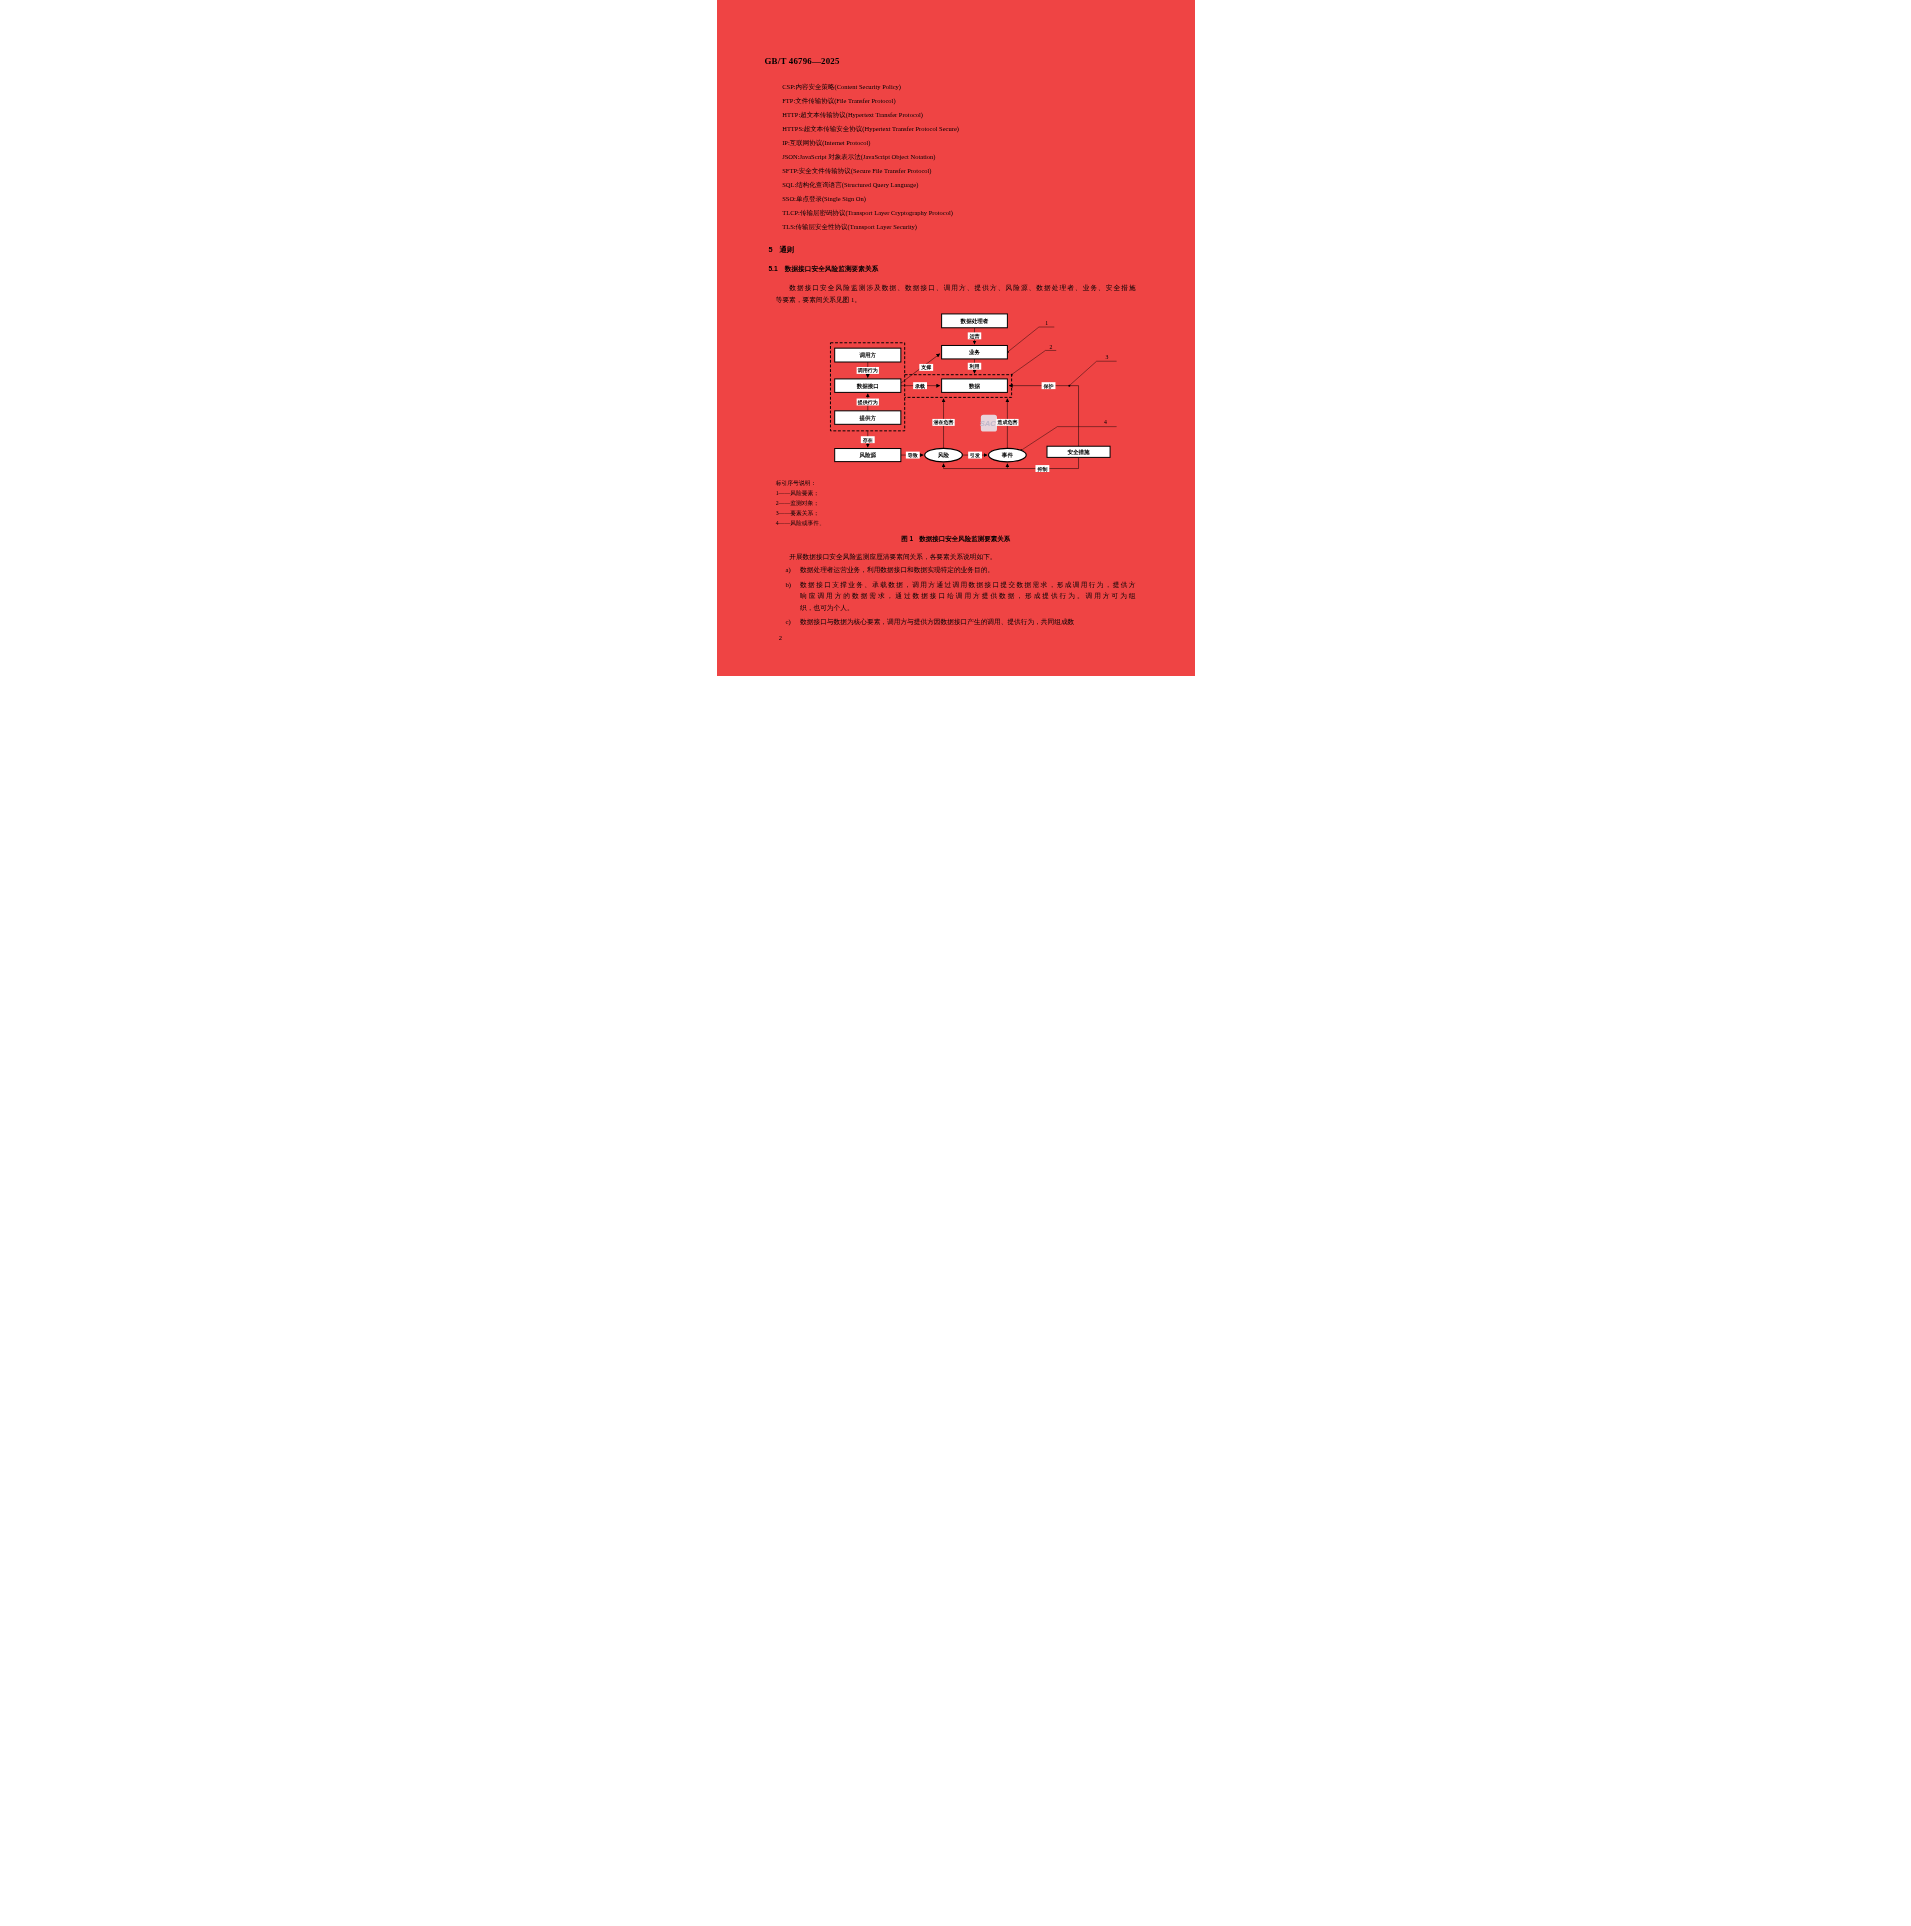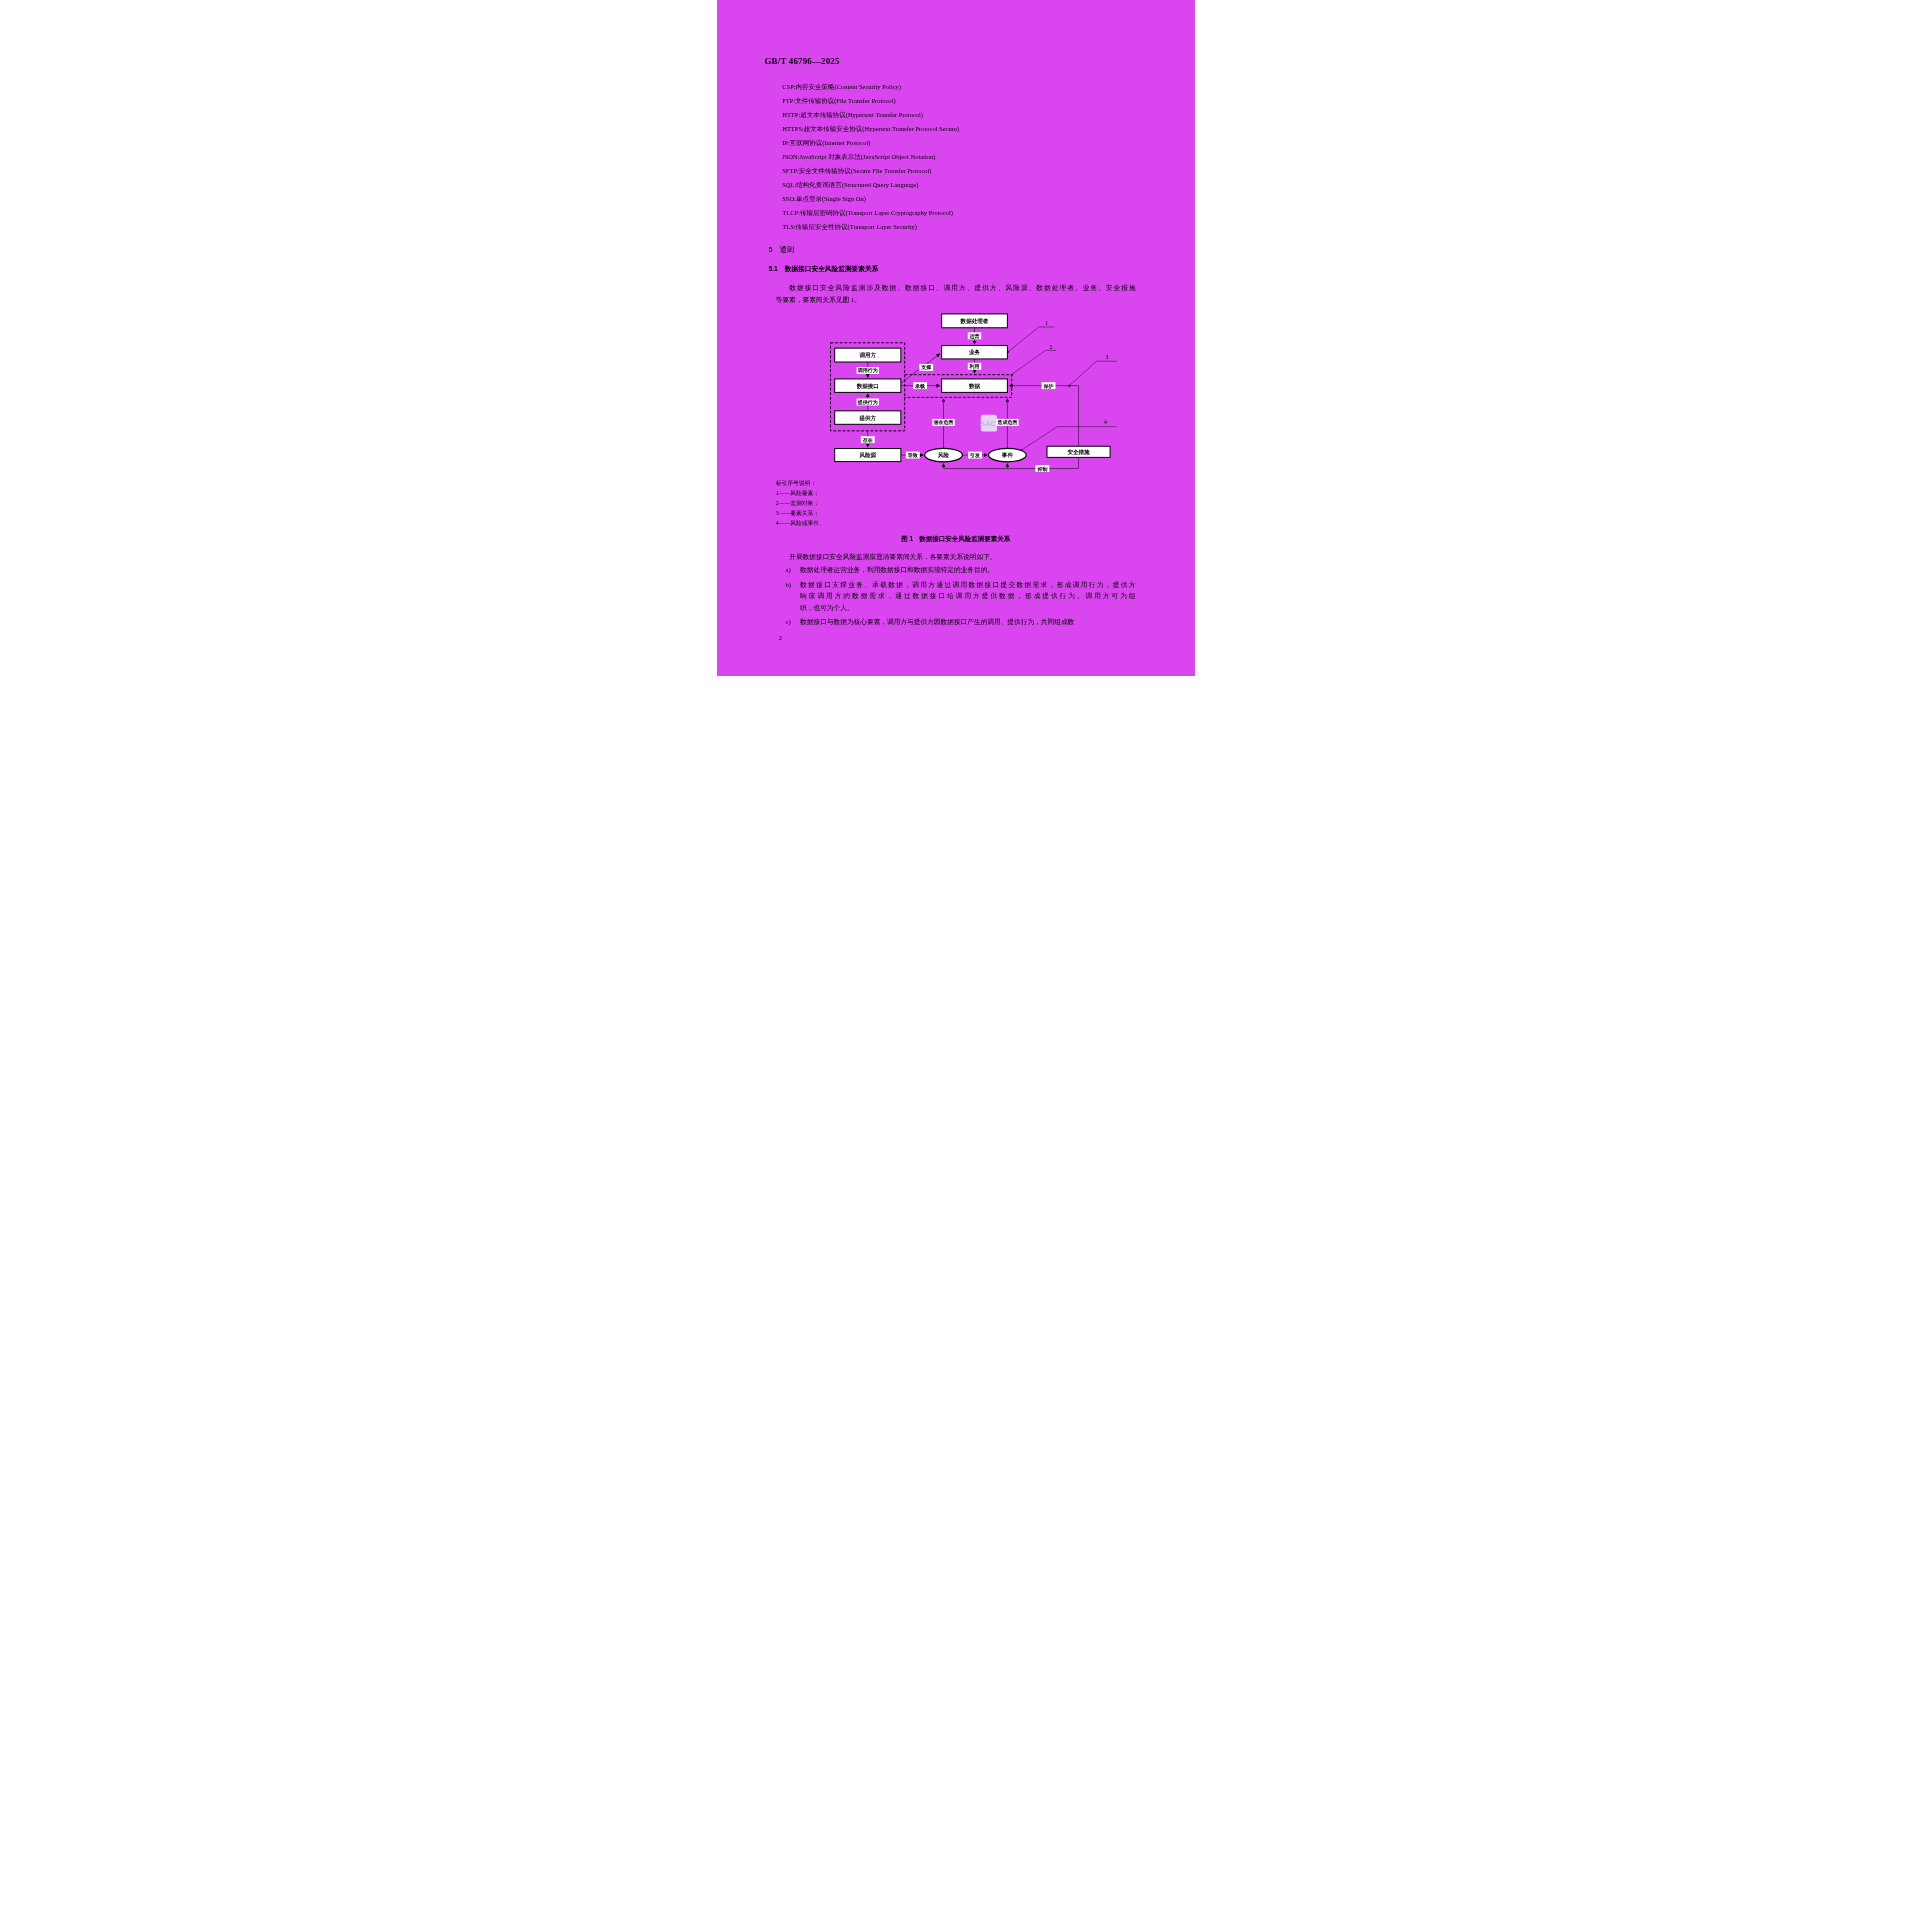--- a/index.html
+++ b/index.html
@@ -1,24 +1,24 @@
 <!DOCTYPE html>
 <html style="font-size:6.2px"><head>
 <meta charset="utf-8">
 <style>
   html,body{margin:0;padding:0;background:#ffffff;}
   .page{
-    width:478px;height:676px;margin:0 auto;background:#d946ef;color:#000;
+    width:478px;height:676px;margin:0 auto;background:#ef4444;color:#000;
     position:relative;overflow:hidden;
     font-family:"Liberation Serif","DejaVu Serif",serif;
   }
   .content{padding:56px 59px 0 48px;}
   .std-no{font-weight:700;font-size:8.9px;letter-spacing:0.2px;}
   .abbr-list{margin:14px 0 0 17.7px;font-size:6.5px;line-height:14px;}
-  .sec-h1{margin:10.8px 0 0 3.9px;font-family:"Liberation Sans","DejaVu Sans",sans-serif;font-weight:400;font-size:7.3px;}
+  .sec-h1{margin:10.8px 0 0 3.9px;font-family:"Liberation Sans","DejaVu Sans",sans-serif;font-weight:700;font-size:7.3px;}
   .sec-h2{margin:10px 0 0 3.9px;font-family:"Liberation Sans","DejaVu Sans",sans-serif;font-weight:700;font-size:6.7px;}
   .sec-h1 .num,.sec-h2 .num{margin-right:7px;}
   .para{margin:8.5px 0 0 11.2px;width:360px;font-size:6.7px;line-height:11.2px;}
   .para2{margin-top:7px;}
   .ln{min-height:11.2px;}
   .jl{text-align:justify;text-align-last:justify;}
   .ind{text-indent:13.5px;}
   .figure{margin:4.6px 0 0 52px;width:300px;height:166px;text-decoration:underline;}
   .legend{margin:3.1px 0 0 11.2px;font-size:5.8px;line-height:10px;}
   .caption{margin-top:6.2px;width:360px;margin-left:11.2px;text-align:center;

